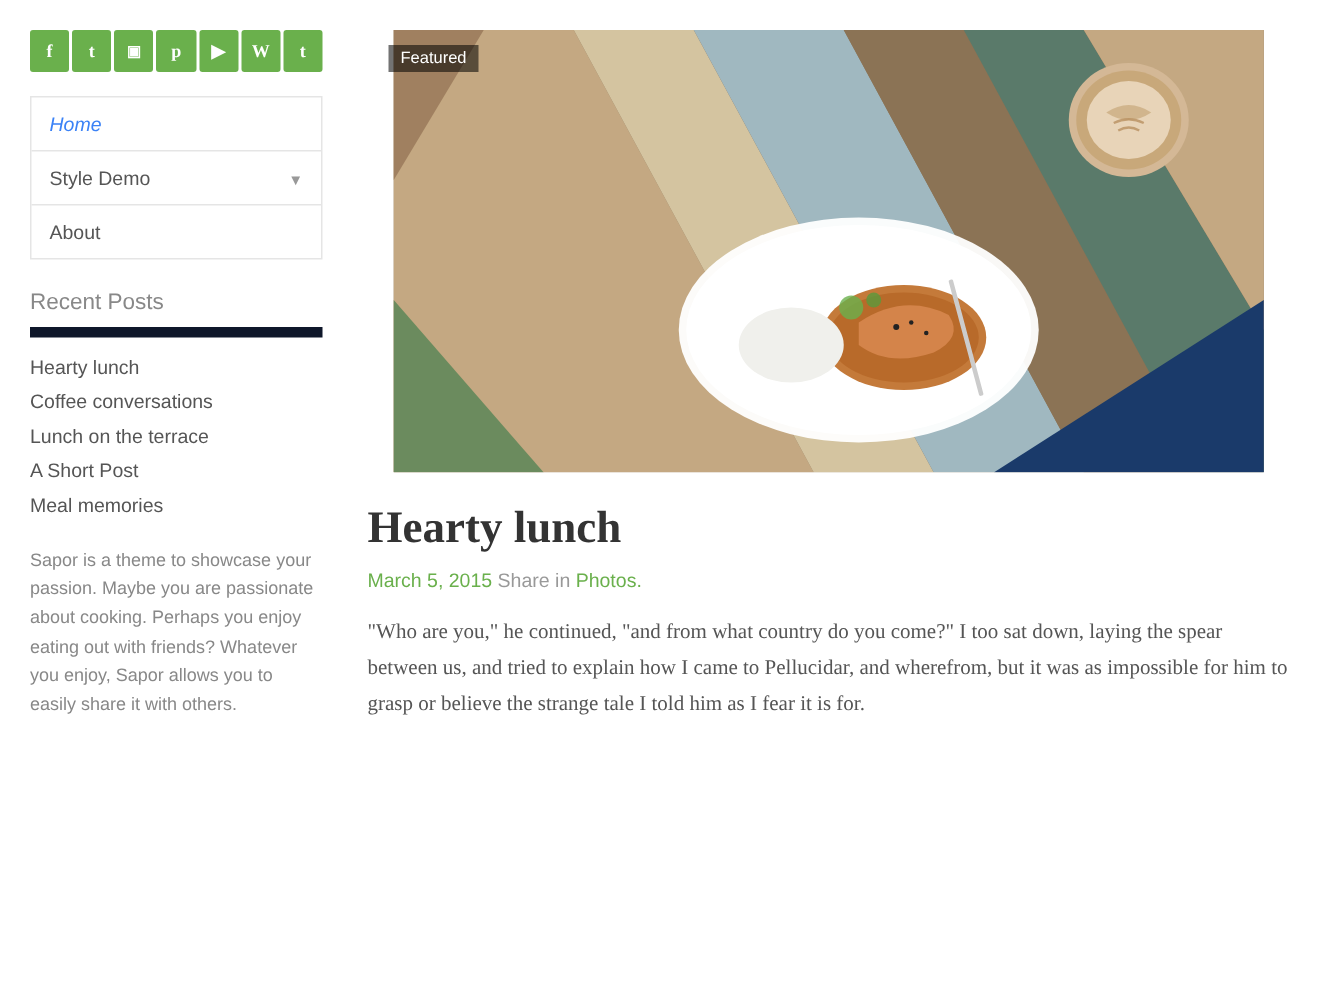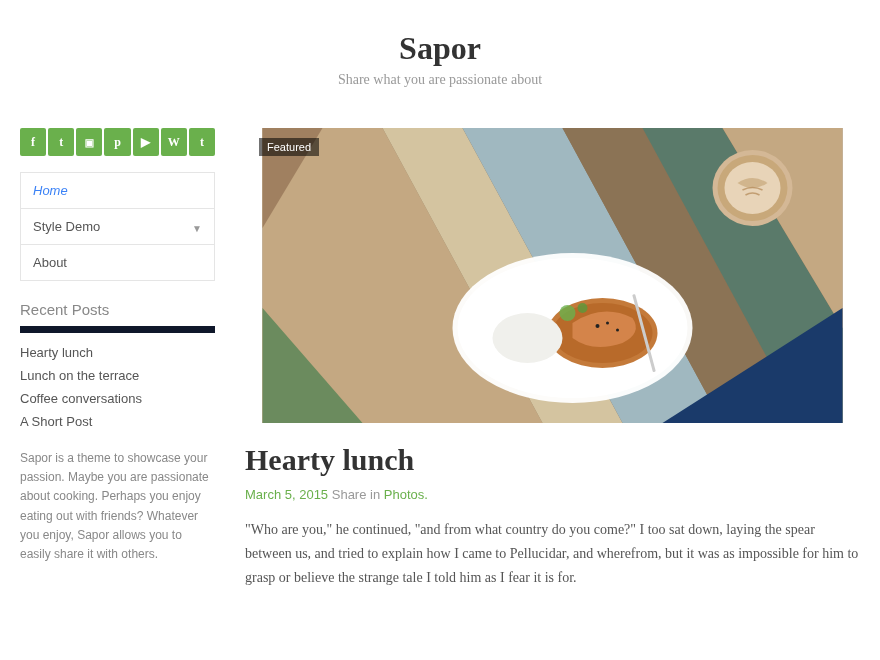--- a/index.html
+++ b/index.html
@@ -176,24 +176,20 @@
     .dropdown-arrow {
       font-size: 10px;
       color: #999;
     }
   </style>
 </head>
 <body>
 
 <div class="page-wrapper">
 
-  <header class="site-header">
-    <h1 class="site-title">Sapor</h1>
-    <p class="site-tagline">Share what you are passionate about</p>
-  </header>
 
   <div class="main-layout">
 
     <aside class="sidebar">
 
       <div class="social-icons">
         <div class="social-icon">f</div>
         <div class="social-icon">t</div>
         <div class="social-icon" style="font-size:10px;">▣</div>
         <div class="social-icon">p</div>
@@ -207,23 +203,24 @@
         <div class="nav-item has-dropdown">
           <span>Style Demo</span>
           <span class="dropdown-arrow">▼</span>
         </div>
         <div class="nav-item about-item">About</div>
       </nav>
 
       <div class="sidebar-section">
         <div class="sidebar-section-title">Recent Posts</div>
         <a class="recent-post-link">Hearty lunch</a>
+        <a class="recent-post-link">Coffee conversations</a>
         <a class="recent-post-link">Lunch on the terrace</a>
-        <a class="recent-post-link">Coffee conversations</a>
         <a class="recent-post-link">A Short Post</a>
+        <a class="recent-post-link">Meal memories</a>
       </div>
 
       <div class="sidebar-section">
         <p class="sidebar-description">Sapor is a theme to showcase your passion. Maybe you are passionate about cooking. Perhaps you enjoy eating out with friends? Whatever you enjoy, Sapor allows you to easily share it with others.</p>
       </div>
     </aside>
 
     <main class="main-content">
 
       <div class="featured-image-container">

